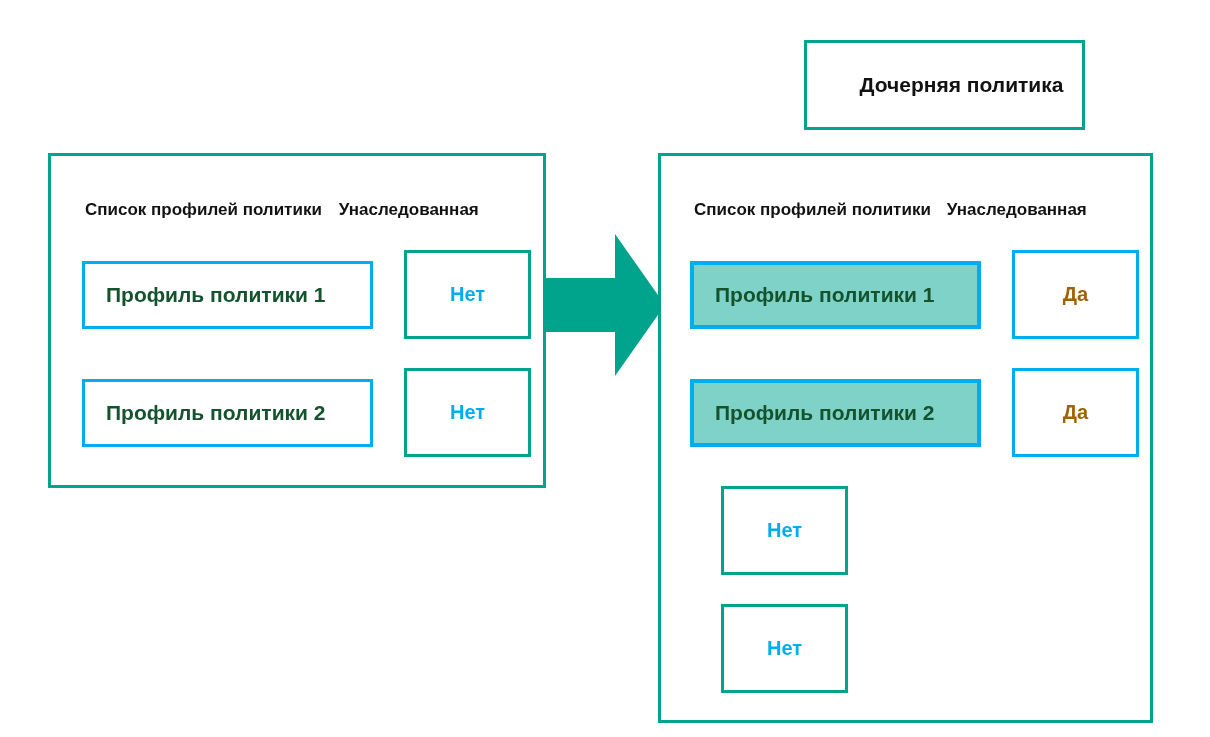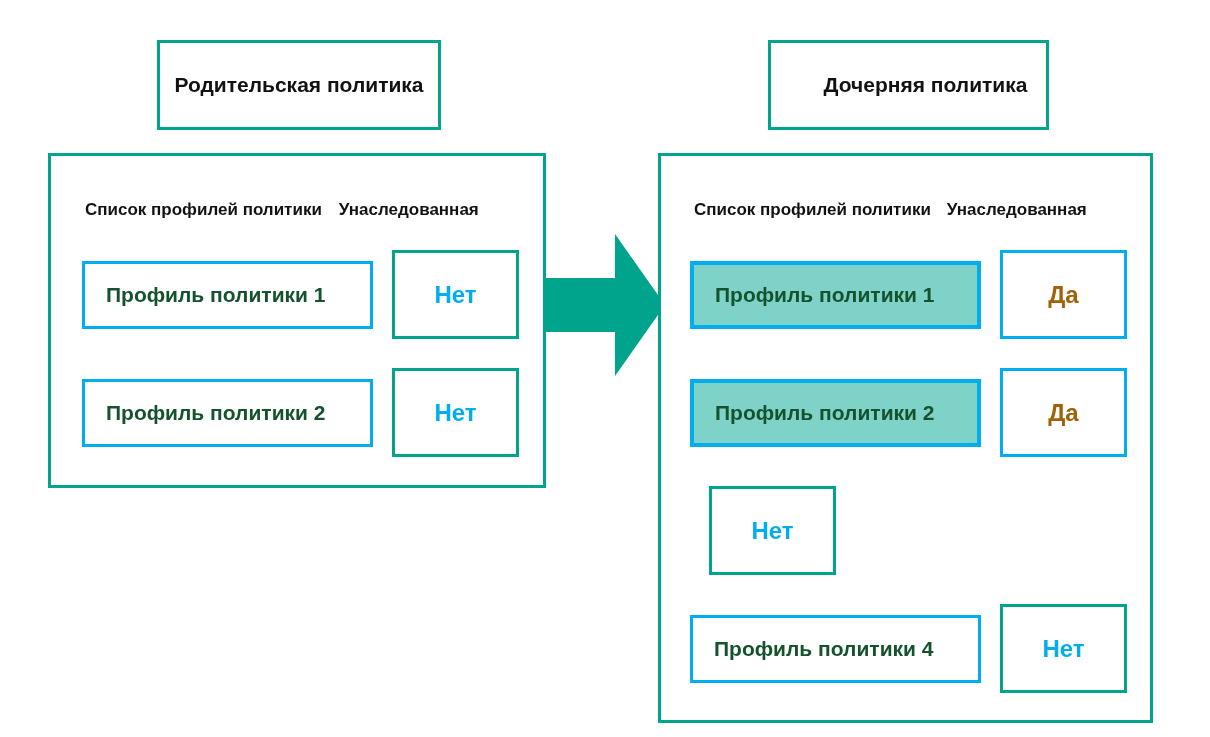--- a/index.html
+++ b/index.html
@@ -36,21 +36,21 @@
     line-height: 1.35;
     padding: 4px 10px;
   }
   #title-parent {
     left: 157px;
     top: 40px;
     width: 284px;
     height: 90px;
   }
   #title-child {
-    left: 768px;
+    left: 804px;
     top: 40px;
     width: 281px;
     height: 90px;
     padding-left: 44px;
   }
 
   
   .panel {
     position: absolute;
     box-sizing: border-box;
@@ -129,27 +129,27 @@
   }
   .profile-box.filled {
     background: #7fd2c7;
     border-width: 4px;
   }
 
   .flag-box {
     box-sizing: border-box;
     width: 127px;
     height: 89px;
-    margin-left: 19px;
+    margin-left: 31px;
     background: #ffffff;
     border: 3px solid #00a38b;
     display: flex;
     align-items: center;
     justify-content: center;
-    font-size: 24px;
+    font-size: 20px;
     font-weight: bold;
     white-space: nowrap;
   }
   .flag-box.flag-no {
     border-color: #00a38b;
     color: #00aeef;
   }
   .flag-box.flag-yes {
     border-color: #00aeef;
     color: #a16207;
@@ -162,23 +162,20 @@
     top: 234px;
     width: 122px;
     height: 142px;
   }
 </style>
 </head>
 <body>
 
 <div id="canvas">
 
-  <div id="title-parent" class="title-card">
-    <span>Родительская политика</span>
-  </div>
 
   <div id="title-child" class="title-card">
     <span>Дочерняя политика</span>
   </div>
 
   <div id="panel-parent" class="panel">
     <div class="col-headers">
       <span class="col-head col-head-profiles">Список профилей политики</span>
       <span class="col-head col-head-inherited">Унаследованная</span>
     </div>
@@ -236,23 +233,20 @@
         </div>
       </div>
 
       <div class="row">
         <div class="flag-box flag-no">
           <span>Нет</span>
         </div>
       </div>
 
       <div class="row">
-        <div class="profile-box">
-          <span>Профиль политики 4</span>
-        </div>
         <div class="flag-box flag-no">
           <span>Нет</span>
         </div>
       </div>
 
     </div>
   </div>
 
 </div>
 

